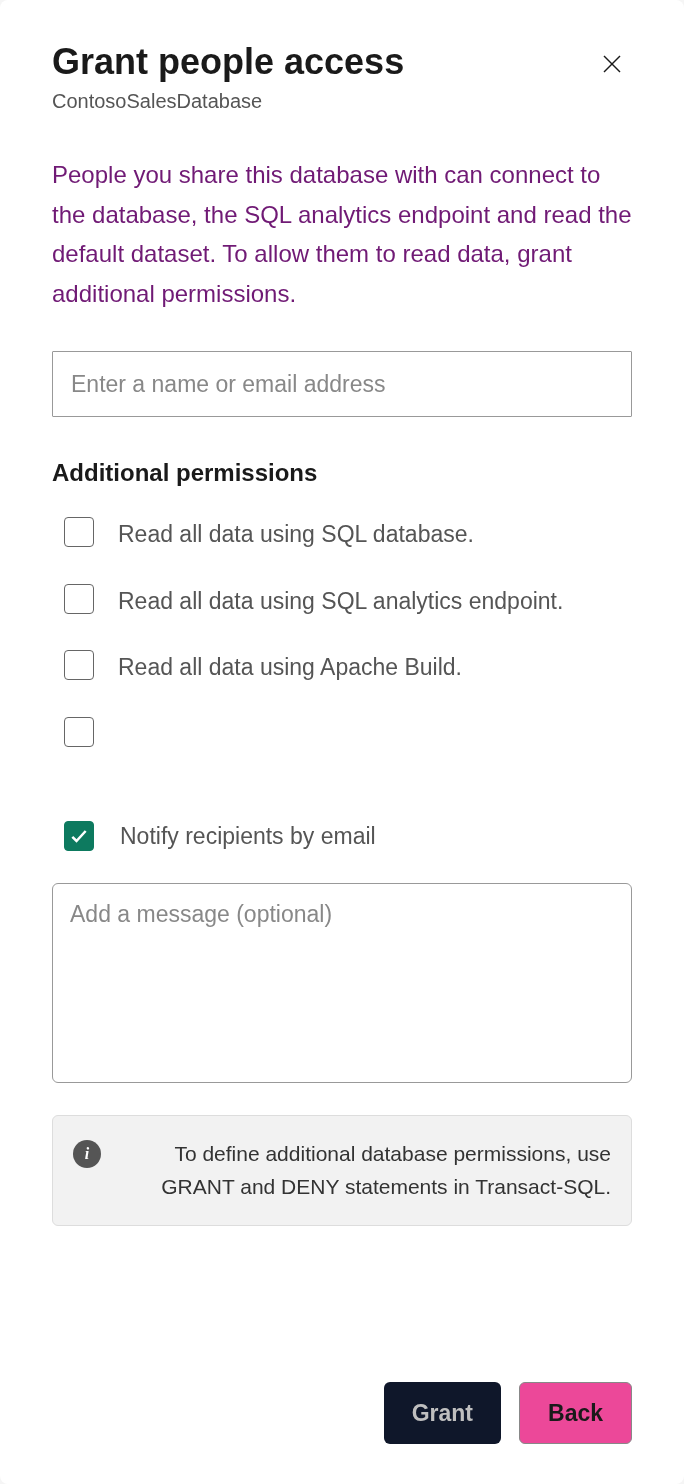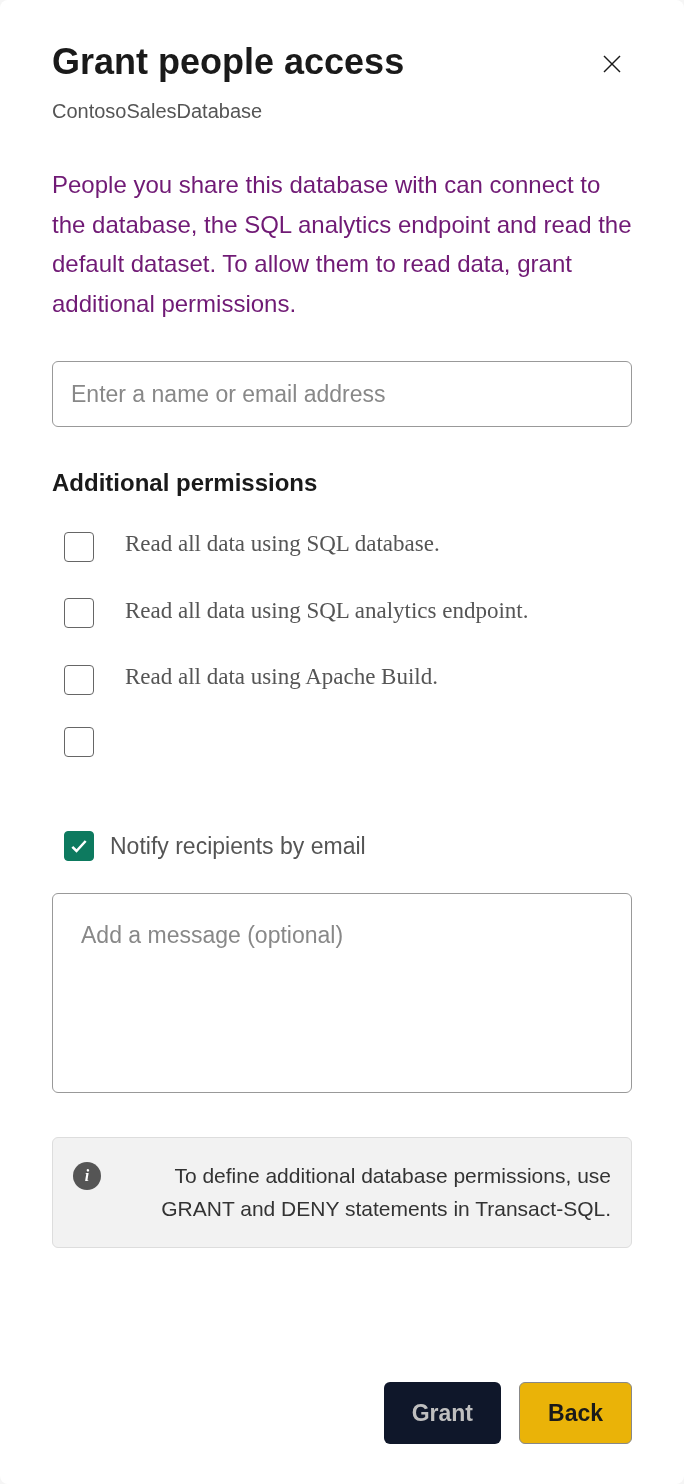--- a/index.html
+++ b/index.html
@@ -21,21 +21,21 @@
       padding: 40px 52px 40px 52px;
       border-radius: 8px;
       position: relative;
       display: flex;
       flex-direction: column;
     }
     .header {
       display: flex;
       justify-content: space-between;
       align-items: flex-start;
-      margin-bottom: 16px;
+      margin-bottom: 6px;
       text-align: center;
     }
     .title {
       font-size: 36px;
       font-weight: 600;
       color: #1a1a1a;
       line-height: 1.2;
     }
     .close-btn {
       background: none;
@@ -63,46 +63,45 @@
       font-size: 24px;
       font-weight: 400;
       color: #701a75;
       line-height: 1.65;
       margin-bottom: 38px;
     }
     .name-input {
       width: 100%;
       height: 66px;
       border: 1px solid #999;
-      border-radius: 6px;
+      border-radius: 1px;
       padding: 0 18px;
       font-size: 23px;
       color: #555;
       font-family: inherit;
       margin-bottom: 42px;
     }
     .name-input::placeholder {
       color: #888;
     }
     .section-heading {
       font-size: 24px;
       font-weight: 700;
       color: #1a1a1a;
       margin-bottom: 30px;
     }
     .checkbox-list {
       margin-bottom: 42px;
     }
     .checkbox-row {
       display: flex;
-      align-items: flex-end;
-      gap: 31px;
+      align-items: flex-start;
+      gap: 24px;
       margin-bottom: 32px;
       padding-left: 12px;
-      font-family: Liberation Serif, serif;
     }
     .checkbox-row:last-child {
       margin-bottom: 0;
     }
     .checkbox {
       width: 30px;
       height: 30px;
       min-width: 30px;
       border: 1.8px solid #666;
       border-radius: 4px;
@@ -124,36 +123,36 @@
       fill: none;
     }
     .checkbox-label {
       font-size: 23px;
       color: #555;
       line-height: 1.5;
     }
     .notify-row {
       display: flex;
       align-items: center;
-      gap: 16px;
+      gap: 26px;
       padding-left: 12px;
       margin-top: 30px;
       margin-bottom: 30px;
     }
     .message-textarea {
       width: 100%;
       height: 200px;
       border: 1px solid #999;
       border-radius: 6px;
-      padding: 28px;
+      padding: 17px;
       font-size: 23px;
       color: #555;
       font-family: inherit;
       resize: none;
-      margin-bottom: 44px;
+      margin-bottom: 32px;
     }
     .message-textarea::placeholder {
       color: #888;
     }
     .info-banner {
       display: flex;
       align-items: flex-start;
       gap: 18px;
       background: #f2f2f2;
       border: 1px solid #ddd;
@@ -198,21 +197,21 @@
       cursor: pointer;
       font-family: inherit;
     }
     .btn-grant {
       background: #0f172a;
       border: none;
       color: #bfbfbf;
       cursor: default;
     }
     .btn-back {
-      background: #eab308;
+      background: #ec4899;
       border: 1.5px solid #888;
       color: #1a1a1a;
     }
   </style>
 </head>
 <body>
 
 <div class="dialog">
   <div class="header">
     <h1 class="title">Grant people access</h1>

